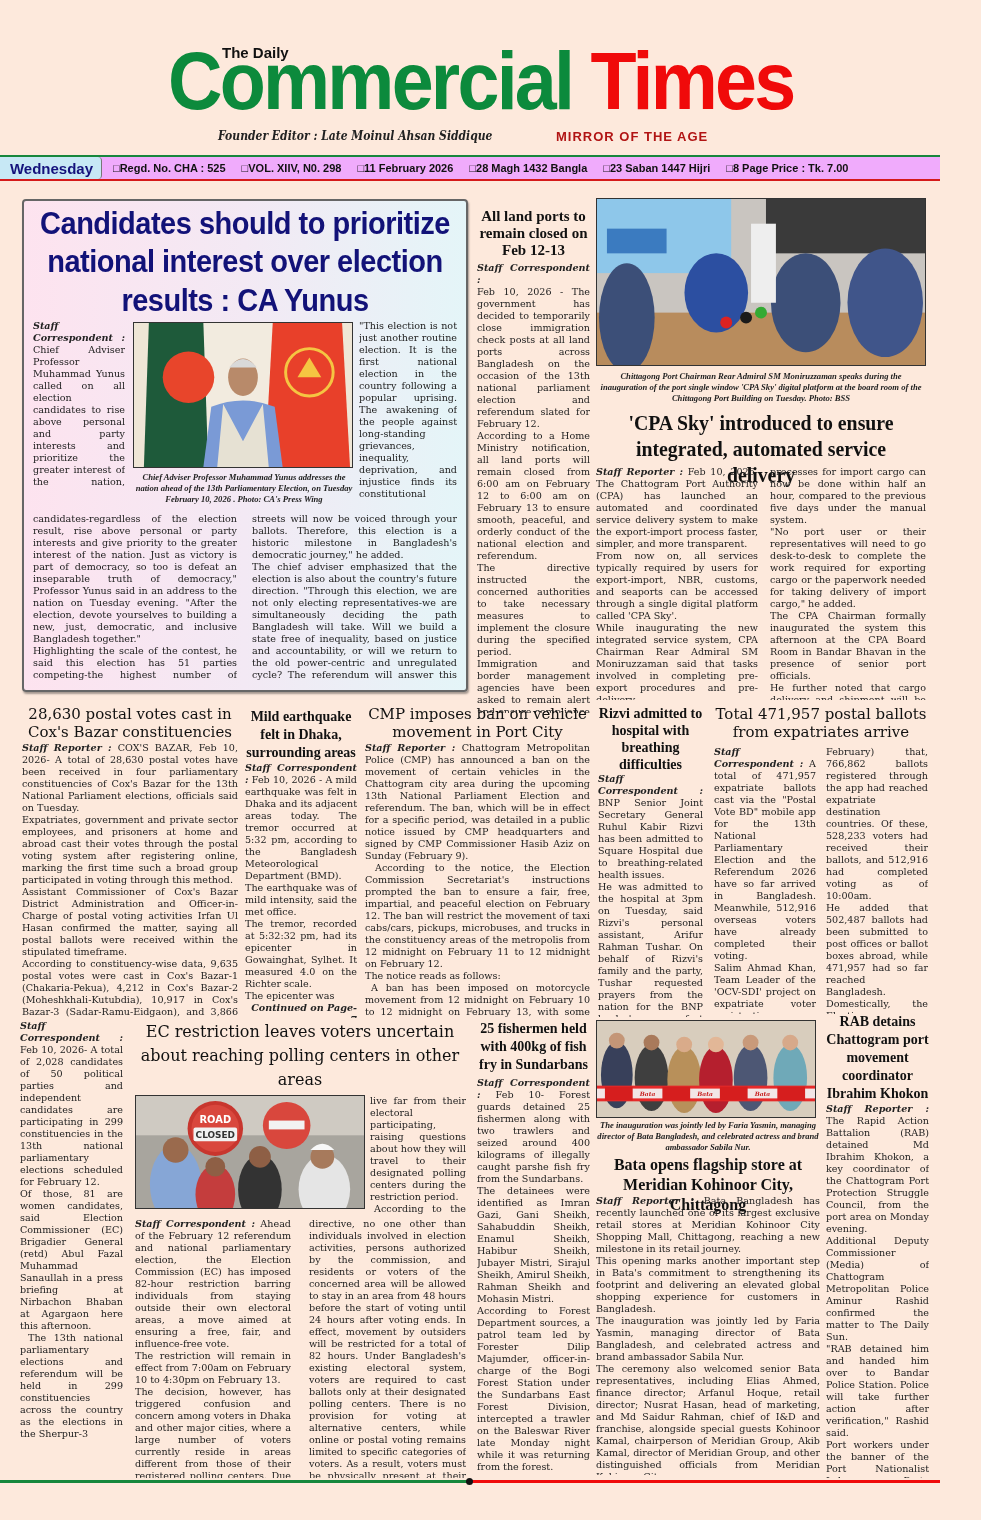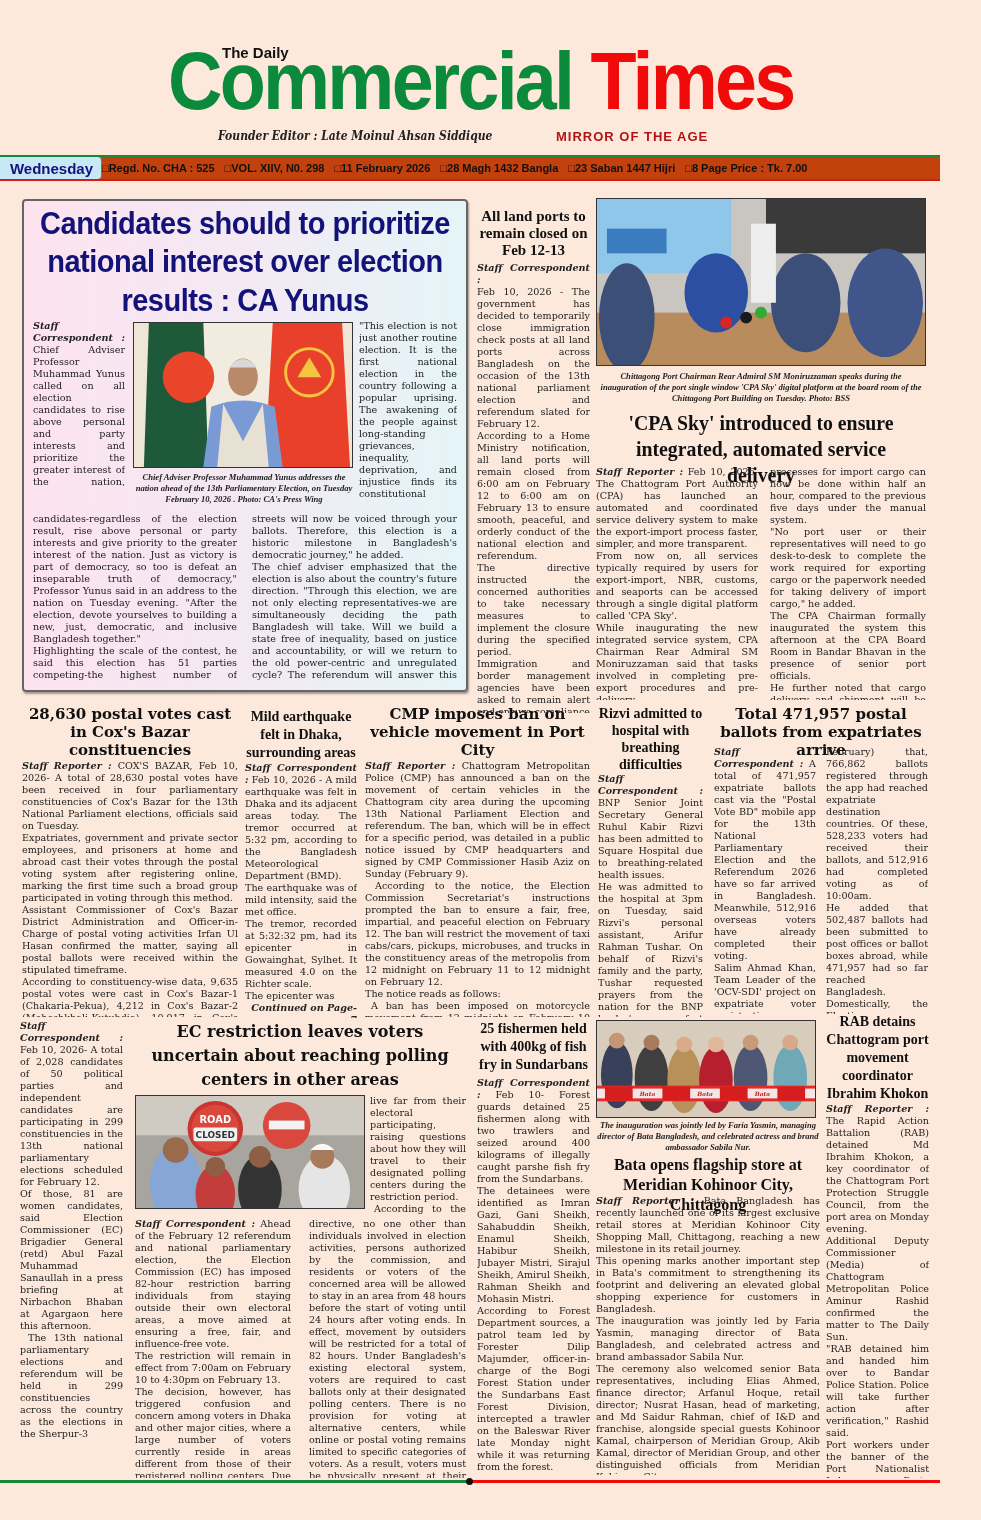--- a/index.html
+++ b/index.html
@@ -7,33 +7,33 @@
   body { position: relative; font-family: "DejaVu Serif", serif; color: #1a1a1a; }
 
   .abs { position: absolute; }
   .masthead-daily { left: 222px; top: 44px; font-family: "Liberation Sans", sans-serif; font-weight: bold; font-size: 15px; color: #111; }
   .masthead-title { left: 168px; top: 40px; font-family: "Liberation Sans", sans-serif; font-weight: bold; font-size: 82px; letter-spacing: -3px; line-height: 1; transform: scaleX(0.92); transform-origin: left top; white-space: nowrap; }
   .masthead-title .c { color: #0c8a3c; }
   .masthead-title .t { color: #f00a0a; }
   .founder { left: 218px; top: 129px; font-family: "DejaVu Serif", serif; font-style: italic; font-weight: bold; font-size: 12px; color: #222; transform: scaleX(0.9); transform-origin: left top; }
   .mirror { left: 556px; top: 129px; font-family: "Liberation Sans", sans-serif; font-weight: bold; font-size: 13px; color: #b11414; letter-spacing: 1px; }
 
-  .datebar { left: 0; top: 155px; width: 940px; height: 26px; border-top: 2px solid #17873c; border-bottom: 2px solid #d51a1a; background: #c2410c; display: flex; align-items: center; }
+  .datebar { left: 0; top: 155px; width: 940px; height: 26px; border-top: 2px solid #17873c; border-bottom: 2px solid #d51a1a; background: #f0abfc; display: flex; align-items: center; }
   .day-tab { width: 102px; height: 22px; background: #c7e8f5; border-right: 1px solid #777; border-radius: 0 4px 4px 0; display: flex; align-items: center; justify-content: flex-end; padding-right: 8px; font-family: "Liberation Sans", sans-serif; font-weight: bold; font-size: 15px; color: #14127c; transform: none; }
-  .meta-items { display: flex; gap: 10px; padding-left: 0; font-family: "Liberation Sans", sans-serif; font-weight: bold; font-size: 11px; color: #111; white-space: nowrap; }
+  .meta-items { display: flex; gap: 16px; padding-left: 11px; font-family: "Liberation Sans", sans-serif; font-weight: bold; font-size: 11px; color: #111; white-space: nowrap; }
   .meta-items span::before { content: "\25A1 "; font-weight: normal; }
 
   .lead-box { left: 22px; top: 199px; width: 446px; height: 493px; border: 2px solid #666; border-radius: 4px; background: linear-gradient(90deg, #fde3ef 0%, #f3e9f4 50%, #e4f5f8 100%); box-shadow: 1px 2px 2px rgba(0,0,0,0.35); }
   .lead-headline { position: absolute; left: 0; top: 6px; width: 100%; text-align: center; font-family: "Liberation Sans", sans-serif; font-weight: bold; font-size: 29px; line-height: 37px; color: #121278; letter-spacing: -0.5px; transform: scaleY(1.05); }
 
   .txt { font-size: 9.6px; line-height: 12px; text-align: justify; color: #222; }
   .byline { font-style: italic; font-weight: bold; }
   .cont { font-style: italic; font-weight: bold; text-align: right; display: block; }
   .col { position: absolute; overflow: hidden; }
-  .hl { font-family: "DejaVu Serif", serif; font-weight: bold; text-align: center; color: #111; }
+  .hl { font-family: "DejaVu Serif", serif; font-weight: normal; text-align: center; color: #111; }
   .hl-cond { font-family: "Liberation Serif", serif; font-weight: bold; text-align: center; color: #111; }
   .cap { font-style: italic; font-weight: bold; font-size: 8.6px; line-height: 11px; text-align: center; color: #222; font-family: "Liberation Serif", serif; }
 
   .photo { position: absolute; border: 1px solid #333; overflow: hidden; }
   .photo svg { display: block; width: 100%; height: 100%; }
 
   .footer-line { position: absolute; top: 1480px; height: 3px; }
   .footer-dot { position: absolute; left: 466px; top: 1478px; width: 7px; height: 7px; border-radius: 50%; background: #111; }
   p { margin: 0; }
 </style>

